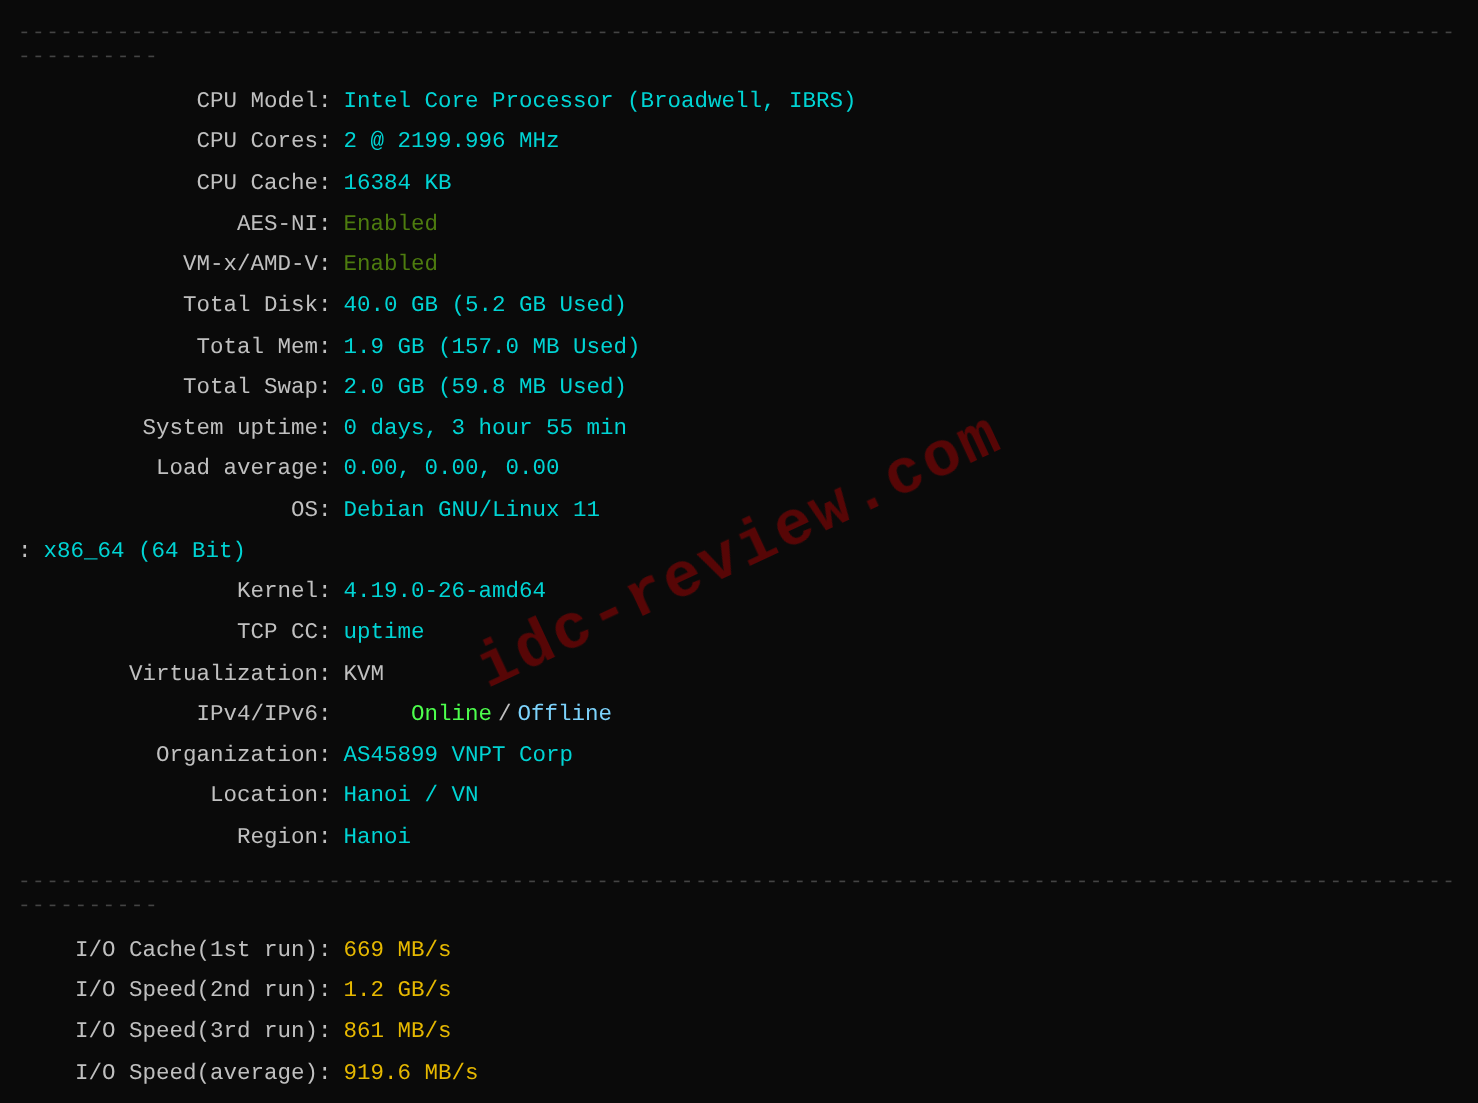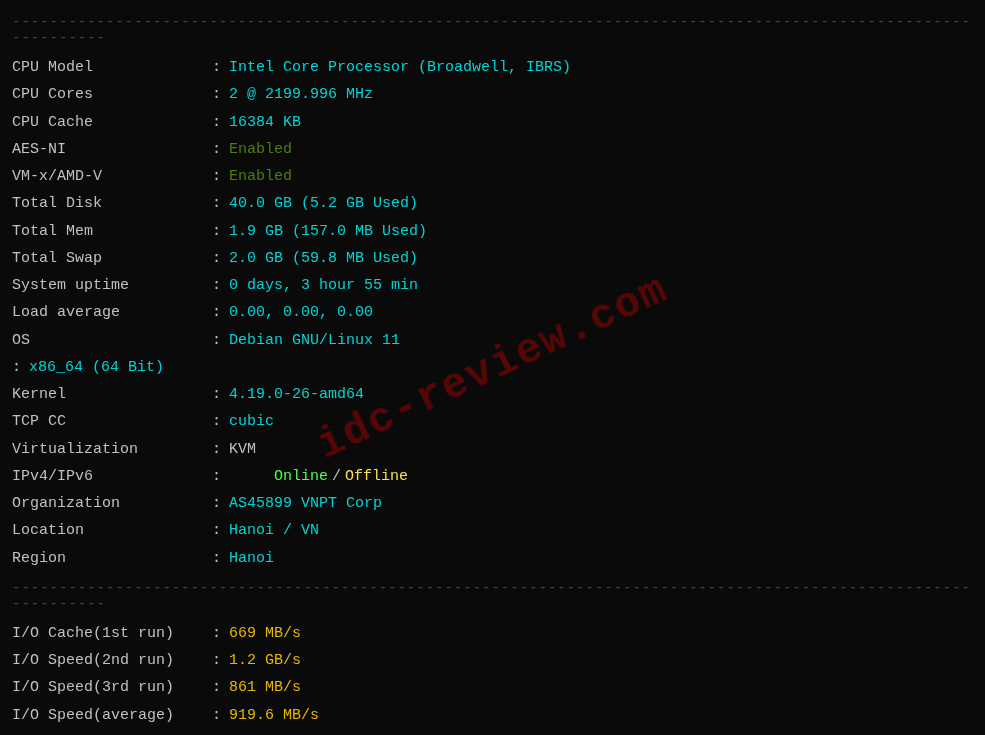--- a/index.html
+++ b/index.html
@@ -50,21 +50,21 @@
     .value-green {
       color: #4d7c0f;
     }
 
     .online {
       color: #4dff4d;
       margin-left: 45px;
     }
 
     .offline {
-      color: #fde047;
+      color: #7dd3fc;
     }
 
     .separator-slash {
       color: #c0c0c0;
       margin: 0 4px;
     }
 
     .watermark {
       position: fixed;
       top: 50%;
@@ -75,20 +75,21 @@
       font-weight: bold;
       font-family: 'Courier New', Courier, monospace;
       pointer-events: none;
       white-space: nowrap;
       z-index: 999;
       letter-spacing: 2px;
     }
 
     .section {
       padding: 2px 0;
+      text-align: right;
     }
 
     .io-value {
       color: #e6b800;
     }
   </style>
 </head>
 <body>
 
 <div class="divider">----------------------------------------------------------------------------------------------------------------</div>
@@ -168,21 +169,21 @@
 
   <div class="info-row">
     <span class="label">Kernel</span>
     <span class="separator">:</span>
     <span class="value-cyan">4.19.0-26-amd64</span>
   </div>
 
   <div class="info-row">
     <span class="label">TCP CC</span>
     <span class="separator">:</span>
-    <span class="value-cyan">cubic</span>
+    <span class="value-cyan">uptime</span>
   </div>
 
   <div class="info-row">
     <span class="label">Virtualization</span>
     <span class="separator">:</span>
     <span style="color:#c0c0c0;font-family:Liberation Mono, monospace;">KVM</span>
   </div>
 
   <div class="info-row">
     <span class="label">IPv4/IPv6</span>

